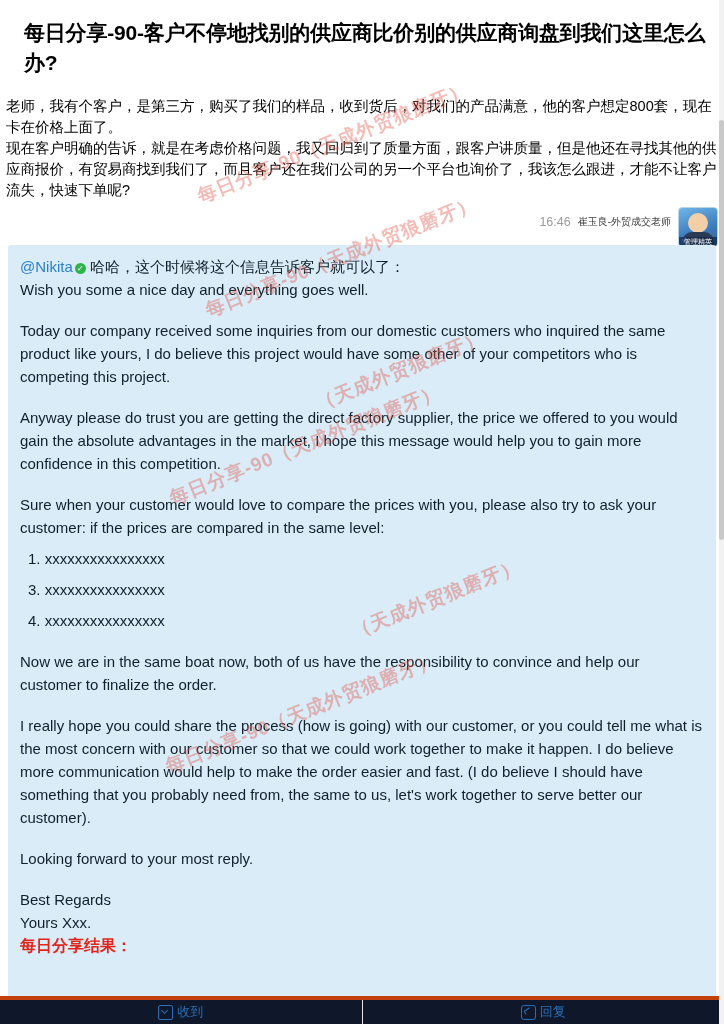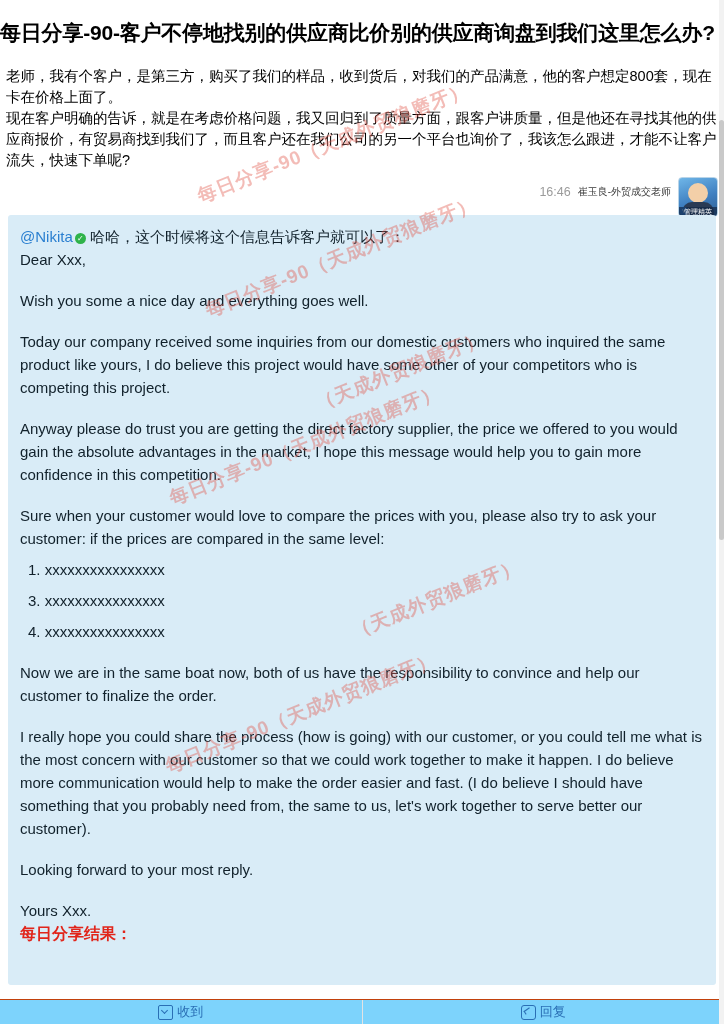--- a/index.html
+++ b/index.html
@@ -21,21 +21,21 @@
     height: 1024px;
     overflow: hidden;
   }
 
   
   .title {
     font-size: 21px;
     font-weight: bold;
     line-height: 30px;
     color: #000000;
-    padding: 4px 8px 2px 0;
+    padding: 4px 8px 2px 24px;
     letter-spacing: -0.2px;
   }
 
   
   .question {
     font-size: 14.5px;
     line-height: 21px;
     color: #000000;
     padding: 2px 4px 0 6px;
   }
@@ -168,22 +168,22 @@
     margin-top: 14px;
   }
 
   
   .toolbar {
     position: absolute;
     left: 0;
     right: 0;
     bottom: 0;
     height: 24px;
-    border-top: 1px solid #c2410c;
-    background: #7dd3fc;
+    border-top: 4px solid #c2410c;
+    background: #0f172a;
     display: flex;
     align-items: center;
   }
   .tool-cell {
     flex: 1;
     text-align: center;
     font-size: 13px;
     color: #2a6fb5;
     display: flex;
     align-items: center;
@@ -286,36 +286,36 @@
       <div class="vbadge">V</div>
       <div class="tag">管理精英</div>
     </div>
   </div>
 
   <div class="bubble">
     <p class="tight">
       <span class="mention">@Nikita</span><span class="verified">✓</span>
       <span>哈哈，这个时候将这个信息告诉客户就可以了：</span>
     </p>
-    <p>Dear Xxx,</p>
 
     <p>Wish you some a nice day and everything goes well.</p>
     <p>Today our company received some inquiries from our domestic customers who inquired the same product like yours, I do believe this project would have some other of your competitors who is competing this project.</p>
     <p>Anyway please do trust you are getting the direct factory supplier, the price we offered to you would gain the absolute advantages in the market, I hope this message would help you to gain more confidence in this competition.</p>
     <p class="tight">Sure when your customer would love to compare the prices with you, please also try to ask your customer: if the prices are compared in the same level:</p>
 
     <ul class="numlist">
       <li>1. xxxxxxxxxxxxxxxx</li>
       <li>3. xxxxxxxxxxxxxxxx</li>
       <li>4. xxxxxxxxxxxxxxxx</li>
     </ul>
 
     <p style="margin-top:18px">Now we are in the same boat now, both of us have the responsibility to convince and help our customer to finalize the order.</p>
     <p>I really hope you could share the process (how is going) with our customer, or you could tell me what is the most concern with our customer so that we could work together to make it happen. I do believe more communication would help to make the order easier and fast. (I do believe I should have something that you probably need from, the same to us, let's work together to serve better our customer).</p>
     <p>Looking forward to your most reply.</p>
+    <p class="tight">Best Regards</p>
     <p class="tight">Yours Xxx.</p>
     <p class="tight result-line">每日分享结果：</p>
   </div>
 
   <div class="toolbar">
     <div class="tool-cell">
       <span class="tool-ico down"></span>
       <span>收到</span>
     </div>
     <div class="tool-cell">

